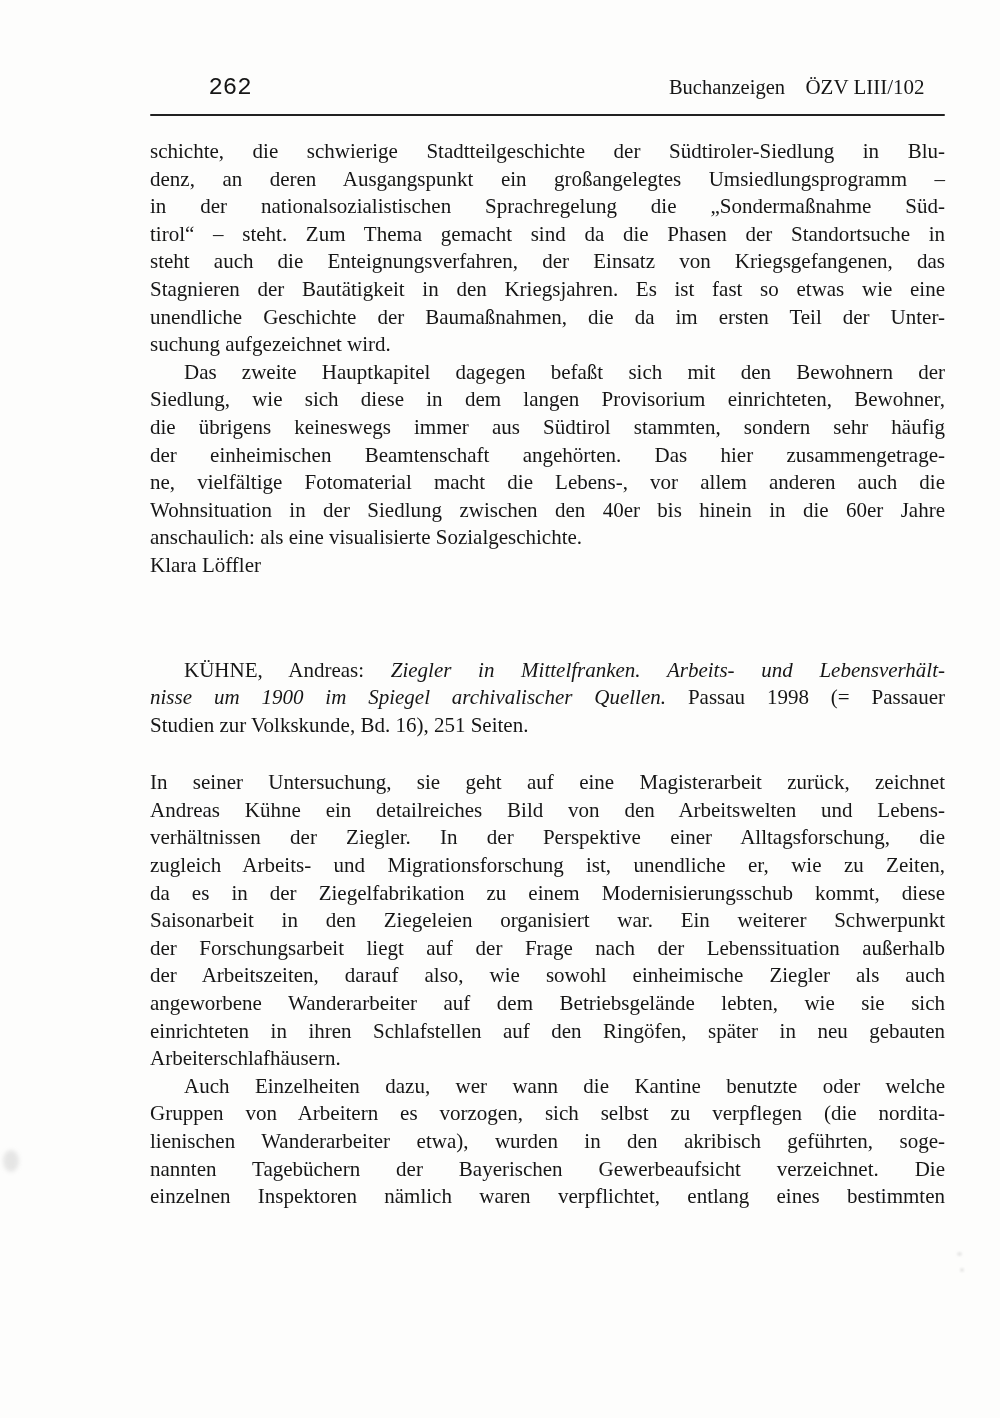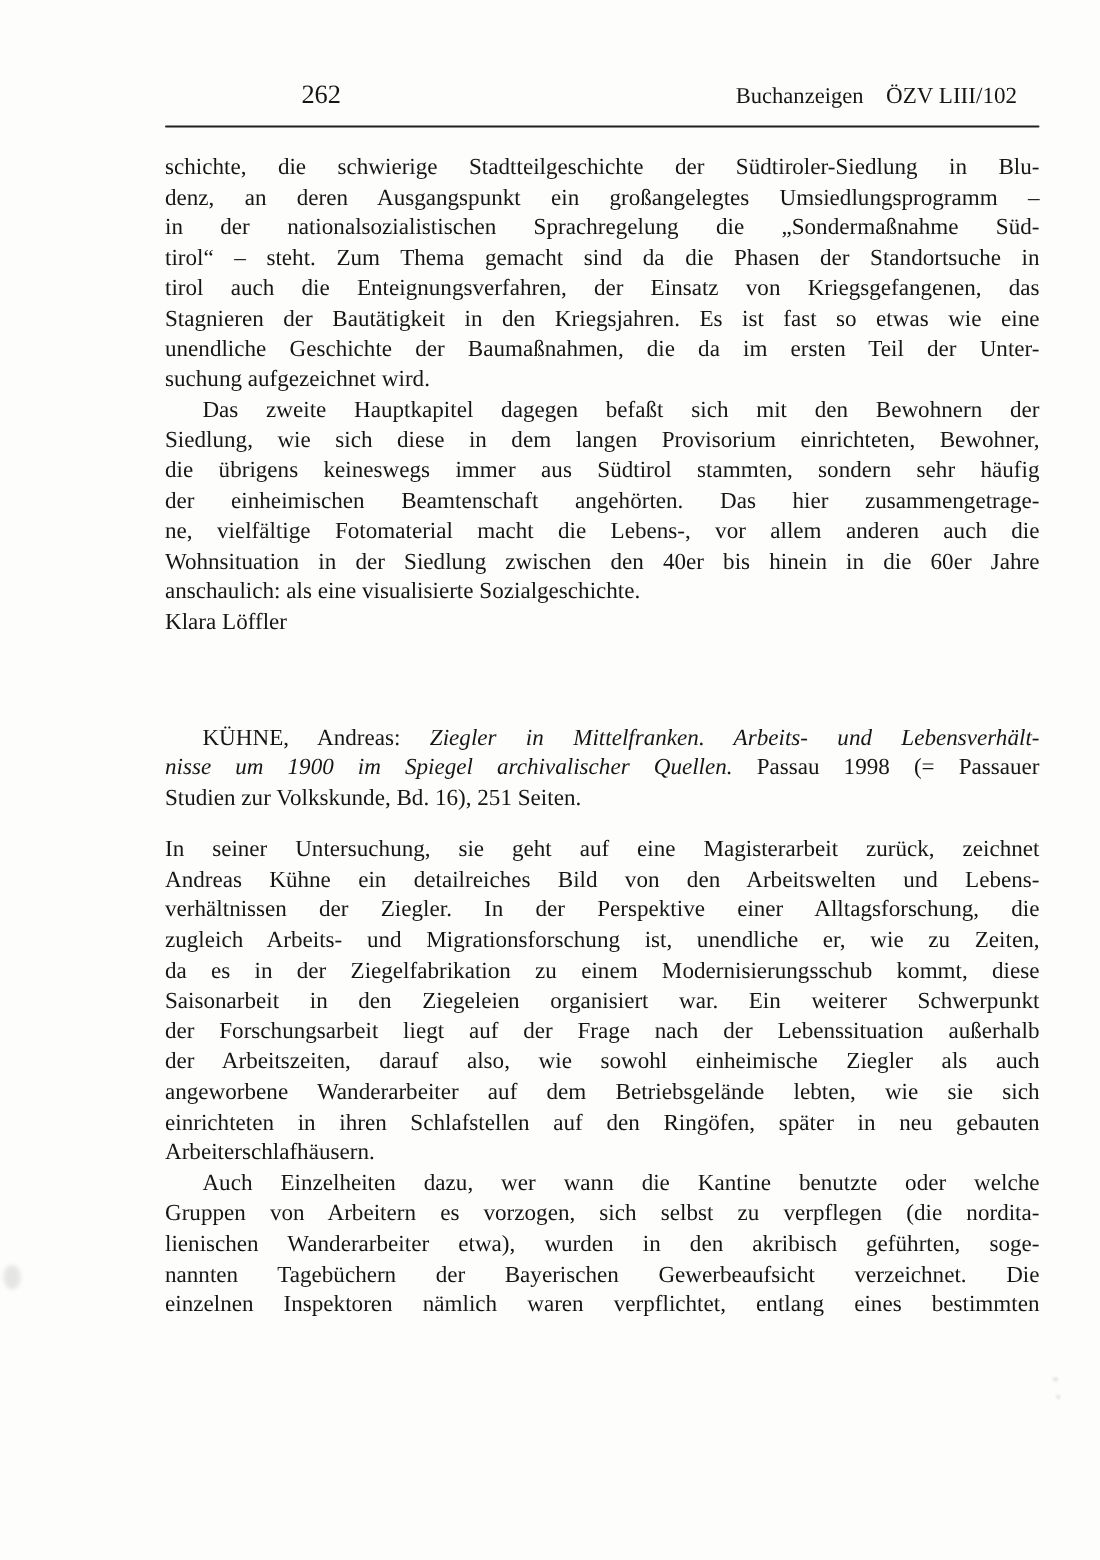--- a/index.html
+++ b/index.html
@@ -15,21 +15,21 @@
   }
   
   .header {
     position: absolute;
     left: 150px;
     right: 55px;
     top: 74px;
     display: flex;
     align-items: baseline;
   }
-  .page-number   { font-size: 24px; width: 160px; text-align: right; }
+  .page-number   { font-size: 24px; width: 160px; text-align: center; font-family: Liberation Mono, monospace; }
   .running-title { flex: 1; text-align: right; font-size: 20.5px; }
   .journal-vol   { width: 160px; text-align: center; font-size: 21px; }
   .header-rule {
     position: absolute;
     left: 150px;
     right: 55px;
     top: 114px;
     height: 2px;
     background: #212121;
     border-radius: 1px;
@@ -40,21 +40,21 @@
     left: 150px;
     right: 55px;
     top: 138px;
     font-size: 21px;
     line-height: 27.6px;
   }
   .line { text-align: justify; text-align-last: justify; }
   .line.last { text-align-last: left; }
   .line.indent { text-indent: 34px; }
   .block.signature { text-align: left; }
-  .block.citation  { margin-top: 77px; margin-bottom: 19px; }
+  .block.citation  { margin-top: 77px; margin-bottom: 30px; }
   .it { font-style: italic; }
   
   .artifact {
     position: absolute;
     background: #c9c9c9;
     opacity: 0.45;
     border-radius: 50%;
   }
   .artifact.a1 { left: 3px;  top: 1150px; width: 16px; height: 22px; filter: blur(2px); }
   .artifact.a2 { left: 957px; top: 1252px; width: 5px; height: 4px; filter: blur(1px); }
@@ -72,21 +72,21 @@
   </div>
 
   <div class="header-rule"></div>
 
   <div class="text-body">
       <div class="block paragraph">
         <div class="line">schichte, die schwierige Stadtteilgeschichte der Südtiroler-Siedlung in Blu-</div>
         <div class="line">denz, an deren Ausgangspunkt ein großangelegtes Umsiedlungsprogramm –</div>
         <div class="line">in der nationalsozialistischen Sprachregelung die „Sondermaßnahme Süd-</div>
         <div class="line">tirol“ – steht. Zum Thema gemacht sind da die Phasen der Standortsuche in</div>
-        <div class="line">tirol auch die Enteignungsverfahren, der Einsatz von Kriegsgefangenen, das</div>
+        <div class="line">steht auch die Enteignungsverfahren, der Einsatz von Kriegsgefangenen, das</div>
         <div class="line">Stagnieren der Bautätigkeit in den Kriegsjahren. Es ist fast so etwas wie eine</div>
         <div class="line">unendliche Geschichte der Baumaßnahmen, die da im ersten Teil der Unter-</div>
         <div class="line last">suchung aufgezeichnet wird.</div>
       </div>
       <div class="block paragraph">
         <div class="line indent">Das zweite Hauptkapitel dagegen befaßt sich mit den Bewohnern der</div>
         <div class="line">Siedlung, wie sich diese in dem langen Provisorium einrichteten, Bewohner,</div>
         <div class="line">die übrigens keineswegs immer aus Südtirol stammten, sondern sehr häufig</div>
         <div class="line">der einheimischen Beamtenschaft angehörten. Das hier zusammengetrage-</div>
         <div class="line">ne, vielfältige Fotomaterial macht die Lebens-, vor allem anderen auch die</div>

